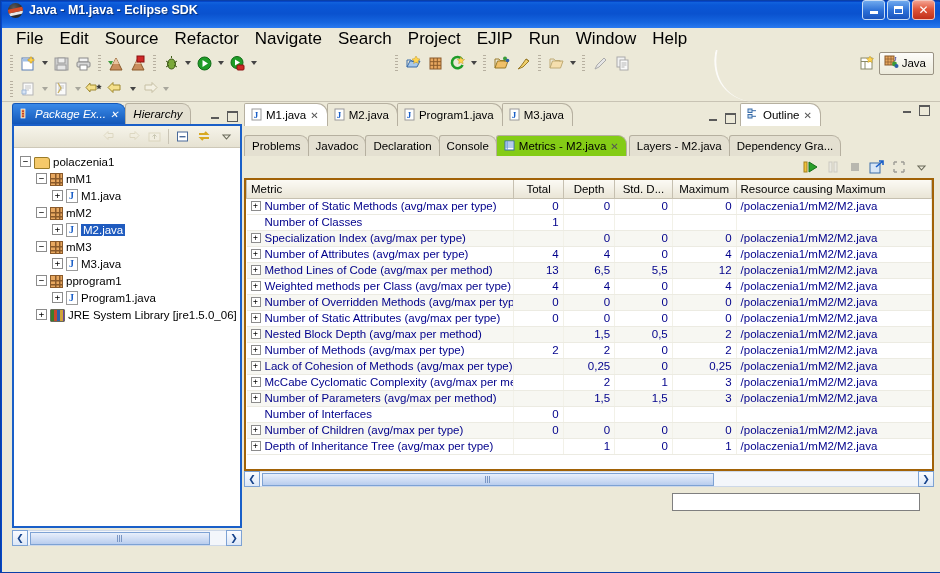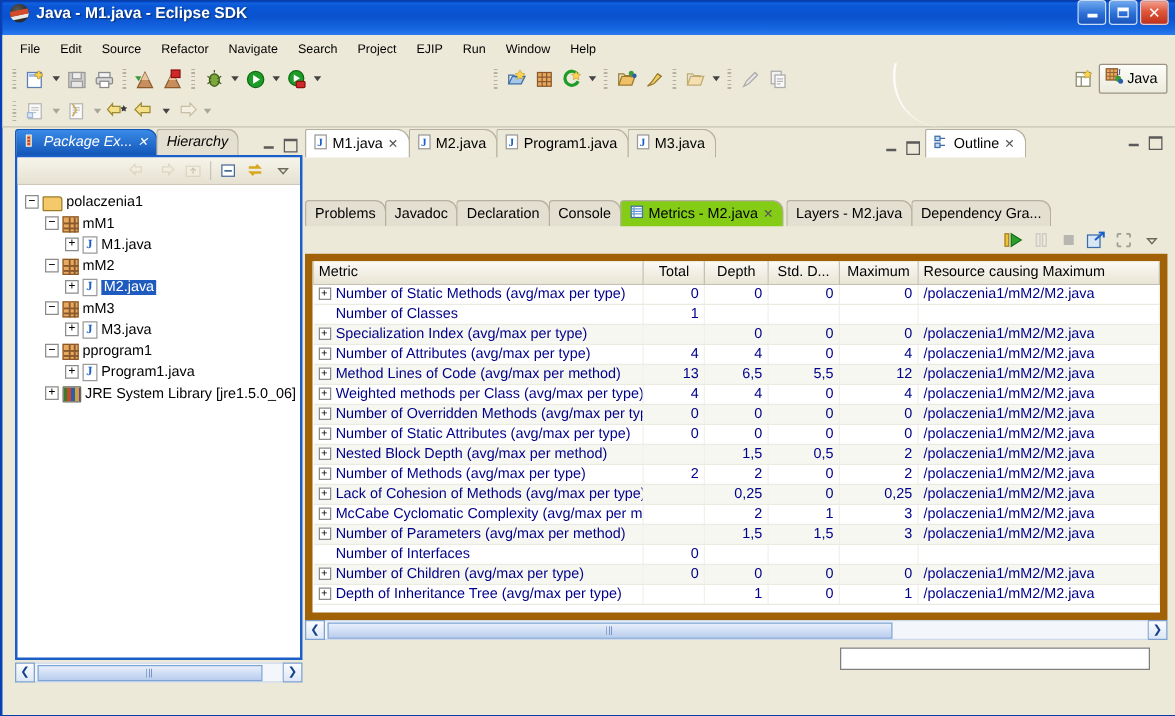--- a/index.html
+++ b/index.html
@@ -39,21 +39,21 @@
   .wbtn.close { background:linear-gradient(180deg,#f3a08e,#e0573b 45%,#c0301a); border-color:#f3c5bb; }
   .wbtn .gl-min{ width:8px;height:3px;background:#fff;margin-top:5px;}
   .wbtn .gl-max{ width:9px;height:8px;border:1.5px solid #fff;border-top-width:3px;}
   .wbtn .gl-x{ font-size:12px; line-height:1; font-family:"DejaVu Sans", sans-serif;}
 
   
   .client { position:absolute; left:1px; top:27px; width:938px; height:544px; background:#ece9d8; }
 
   
   .menubar { height:22px; display:flex; align-items:center; padding-left:6px; background:#ece9d8; }
-  .menu-item { padding:2px 8px; color:#000; font-size:10px; cursor:default; white-space:nowrap; }
+  .menu-item { padding:2px 8px; color:#000; font-size:17px; cursor:default; white-space:nowrap; }
 
   
   .toolbars { height:52px; background:#ece9d8; position:relative;
               border-bottom:1px solid #c8c3b4; }
   .tbrow { display:flex; align-items:center; height:26px; padding-left:4px; }
   .grip { width:3px; height:17px; margin:0 4px;
           background:repeating-linear-gradient(180deg,#b7b0a0 0 1px,transparent 1px 3px); }
   .tbi { width:22px; height:22px; display:flex; align-items:center; justify-content:center;
          cursor:pointer; position:relative; }
   .arw { width:11px; height:22px; display:flex; align-items:center; justify-content:center; cursor:pointer;}
@@ -127,29 +127,29 @@
   .hs-track { flex:1; height:16px; background:#f3f6fb; border-top:1px solid #cdd8e8; border-bottom:1px solid #cdd8e8; position:relative;}
   .hs-thumb { position:absolute; top:1px; height:13px; background:linear-gradient(180deg,#e8effb,#b9cdee);
               border:1px solid #7da2d4; display:flex;align-items:center;justify-content:center; cursor:pointer;}
   .hs-thumb:after{content:"";width:6px;height:7px;
      background:repeating-linear-gradient(90deg,#7a96c4 0 1px,transparent 1px 2px);}
 
   
   #right { position:absolute; left:242px; top:0; width:690px; height:446px; }
   .ed-row { display:flex; align-items:flex-end; height:24px; }
   .ed-area { width:496px; display:flex; align-items:flex-end; }
-  .out-area { width:194px; display:flex; align-items:center; margin-left:0; }
+  .out-area { width:194px; display:flex; align-items:flex-start; margin-left:0; }
   .etab { display:flex;align-items:center;gap:4px;height:23px;padding:0 8px 0 6px;
           font-size:11.5px;border:1px solid #b6b0a0;border-bottom:none;
           border-radius:2px 11px 0 0;background:#ece9d8;cursor:pointer;white-space:nowrap;margin-right:-1px;}
   .etab.active { background:#fff; }
 
   
   #metrics { position:absolute; left:0; top:32px; width:690px; height:414px; }
-  .mtab-row { display:flex; align-items:flex-end; height:22px;margin-top:25px; }
+  .mtab-row { display:flex; align-items:flex-end; height:22px; }
   .mtool-row { height:22px; display:flex; align-items:center; justify-content:flex-end;
                padding-right:4px; gap:4px; background:#ece9d8; }
   .mtool { width:18px;height:17px;display:flex;align-items:center;justify-content:center;cursor:pointer;}
 
   table.metrics { border-collapse:collapse; width:100%; table-layout:fixed; font-size:11.5px; }
   table.metrics th {
     background:linear-gradient(180deg,#fbfaf4,#e9e5d6); border:1px solid #c6c0b0;
     border-top:none; font-weight:normal; color:#000; height:18px; padding:0 4px;
     text-align:left; font-size:11.5px; white-space:nowrap; overflow:hidden;
   }
@@ -158,21 +158,21 @@
     height:16px; padding:0 4px; color:#00008b; white-space:nowrap; overflow:hidden;
     border-bottom:1px solid #ecebe2; border-right:1px solid #f2f1e8; font-size:11.5px;
   }
   table.metrics td.num { text-align:right; }
   table.metrics tr.alt td { background:#f7f7f2; }
   .cellwrap { display:flex; align-items:center; gap:4px; }
   .plusbox { width:10px;height:10px;border:1px solid #8c8c8c;background:#fff;
              font-size:8px;line-height:8px;text-align:center;color:#000;flex:0 0 auto;cursor:pointer;
              font-family:"DejaVu Sans Mono", monospace;}
   .plusspace { width:10px; flex:0 0 auto; }
-  .tbl-wrap { background:#fff; border:6px solid #a16207; height:293px; overflow:hidden; }
+  .tbl-wrap { background:#fff; border:2px solid #a16207; height:293px; overflow:hidden; }
 
   .filter-row { height:30px; display:flex; align-items:center; justify-content:flex-end; padding-right:14px; }
   .filter-input { width:248px; height:18px; border:1px solid #7f7f7f; background:#fff; }
 
   
   .statusbar { position:absolute; left:0; bottom:2px; width:938px; height:22px;
                display:flex; align-items:center; gap:6px; padding-left:6px; background:#ece9d8; }
   .sb-grip { width:3px;height:14px;background:repeating-linear-gradient(180deg,#cdb97a 0 1px,transparent 1px 3px);}
   .sb-ico { width:14px;height:15px;position:relative; }
   .sb-ico:before{content:"";position:absolute;left:2px;top:1px;width:8px;height:13px;background:#fff;border:1px solid #8a8a8a;}

